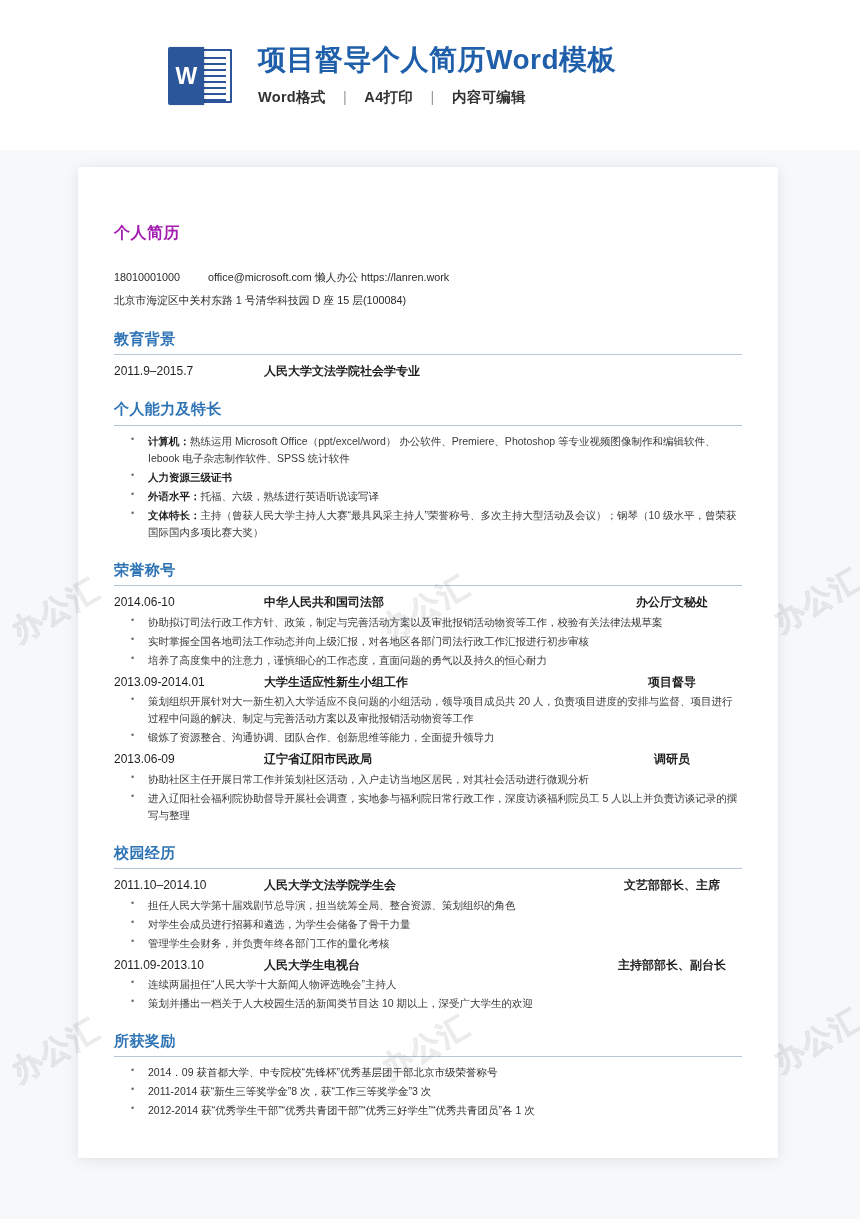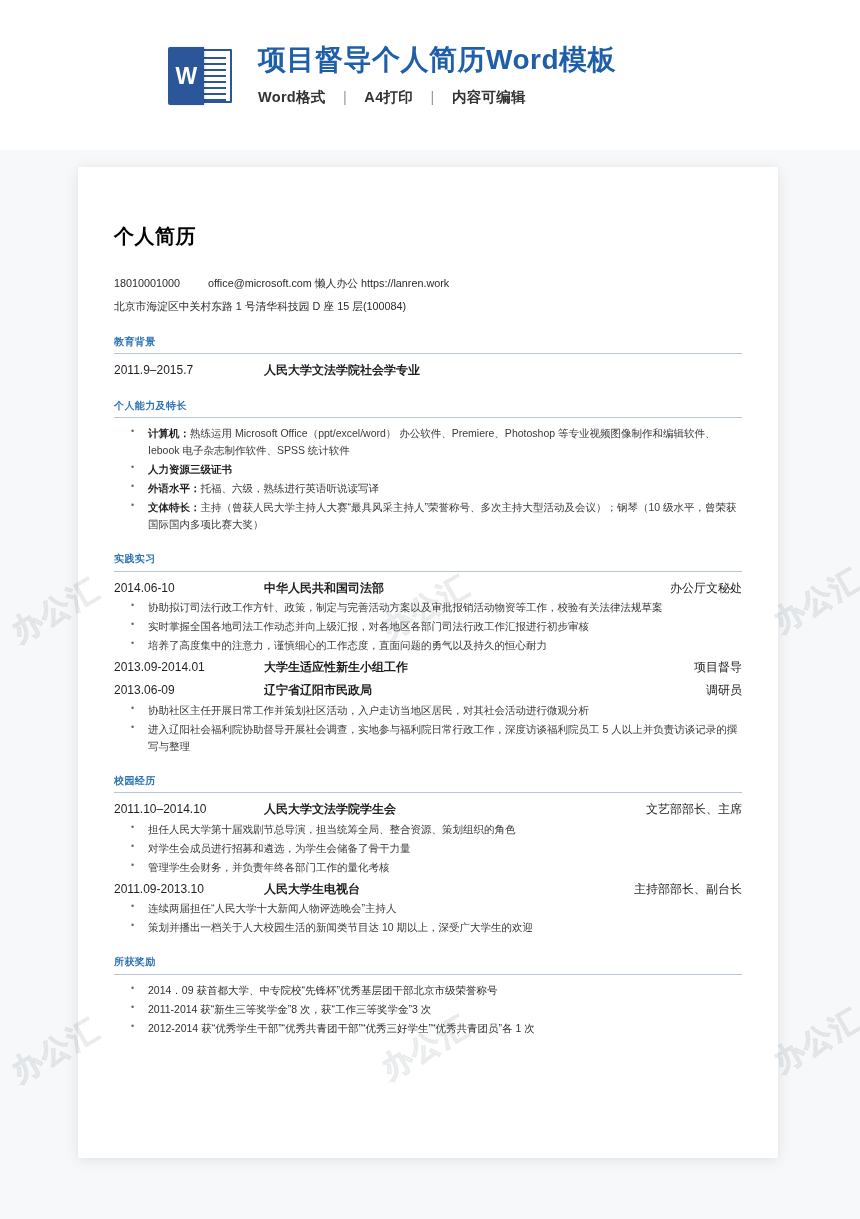--- a/index.html
+++ b/index.html
@@ -103,41 +103,41 @@
 
   
   .resume {
     position: relative;
     z-index: 2;
     color: #262626;
     font-size: 10.6px;
     line-height: 1.55;
   }
   .resume-title {
-    font-size: 20px;
-    font-weight: bold;
-    color: #000000;
+    font-size: 16px;
+    font-weight: bold;
+    color: #a21caf;
     margin: 6px 0 22px 0;
     letter-spacing: .5px;
   }
   .contact-line {
     font-size: 10.8px;
     color: #2a2a2a;
     margin-bottom: 4px;
     line-height: 1.75;
   }
   .contact-line .phone { margin-right: 28px; }
 
   .section-head {
     margin-top: 17px;
     margin-bottom: 0;
   }
   .section-head .label {
     display: inline-block;
-    font-size: 10px;
+    font-size: 15px;
     font-weight: bold;
     color: #2e74b5;
     padding-bottom: 2px;
     letter-spacing: .4px;
   }
   .section-rule {
     height: 1px;
     background: #b9c6d4;
     margin-top: 2px;
     margin-bottom: 7px;
@@ -156,22 +156,22 @@
     flex: 0 0 150px;
     font-weight: normal;
   }
   .entry-row .org {
     flex: 1 1 auto;
     font-weight: bold;
   }
   .entry-row .role {
     width: 150px;
     flex: 0 0 150px;
-    text-align: right;
-    font-weight: normal;
+    text-align: center;
+    font-weight: bold;
     padding-left: 10px;
   }
   .entry-row.plain .org { font-weight: bold; }
 
   ul.bullets {
     list-style: none;
     margin: 2px 0 0 0;
     padding: 0;
   }
   ul.bullets li {
@@ -280,40 +280,44 @@
       </div>
       <div class="section-rule"></div>
       <ul class="bullets skill">
         <li><b>计算机：</b><span>熟练运用 Microsoft Office（ppt/excel/word） 办公软件、Premiere、Photoshop 等专业视频图像制作和编辑软件、Iebook 电子杂志制作软件、SPSS 统计软件</span></li>
         <li><b>人力资源三级证书</b><span></span></li>
         <li><b>外语水平：</b><span>托福、六级，熟练进行英语听说读写译</span></li>
         <li><b>文体特长：</b><span>主持（曾获人民大学主持人大赛“最具风采主持人”荣誉称号、多次主持大型活动及会议）；钢琴（10 级水平，曾荣获国际国内多项比赛大奖）</span></li>
       </ul>
 
       <div class="section-head">
-        <span class="label">实践实习</span>
+        <span class="label">荣誉称号</span>
       </div>
       <div class="section-rule"></div>
 
       <div class="entry-row">
         <span class="date">2014.06-10</span>
         <span class="org">中华人民共和国司法部</span>
         <span class="role">办公厅文秘处</span>
       </div>
       <ul class="bullets">
         <li>协助拟订司法行政工作方针、政策，制定与完善活动方案以及审批报销活动物资等工作，校验有关法律法规草案</li>
         <li>实时掌握全国各地司法工作动态并向上级汇报，对各地区各部门司法行政工作汇报进行初步审核</li>
         <li>培养了高度集中的注意力，谨慎细心的工作态度，直面问题的勇气以及持久的恒心耐力</li>
       </ul>
 
       <div class="entry-row">
         <span class="date">2013.09-2014.01</span>
         <span class="org">大学生适应性新生小组工作</span>
         <span class="role">项目督导</span>
       </div>
+      <ul class="bullets">
+        <li>策划组织开展针对大一新生初入大学适应不良问题的小组活动，领导项目成员共 20 人，负责项目进度的安排与监督、项目进行过程中问题的解决、制定与完善活动方案以及审批报销活动物资等工作</li>
+        <li>锻炼了资源整合、沟通协调、团队合作、创新思维等能力，全面提升领导力</li>
+      </ul>
 
       <div class="entry-row">
         <span class="date">2013.06-09</span>
         <span class="org">辽宁省辽阳市民政局</span>
         <span class="role">调研员</span>
       </div>
       <ul class="bullets">
         <li>协助社区主任开展日常工作并策划社区活动，入户走访当地区居民，对其社会活动进行微观分析</li>
         <li>进入辽阳社会福利院协助督导开展社会调查，实地参与福利院日常行政工作，深度访谈福利院员工 5 人以上并负责访谈记录的撰写与整理</li>
       </ul>

